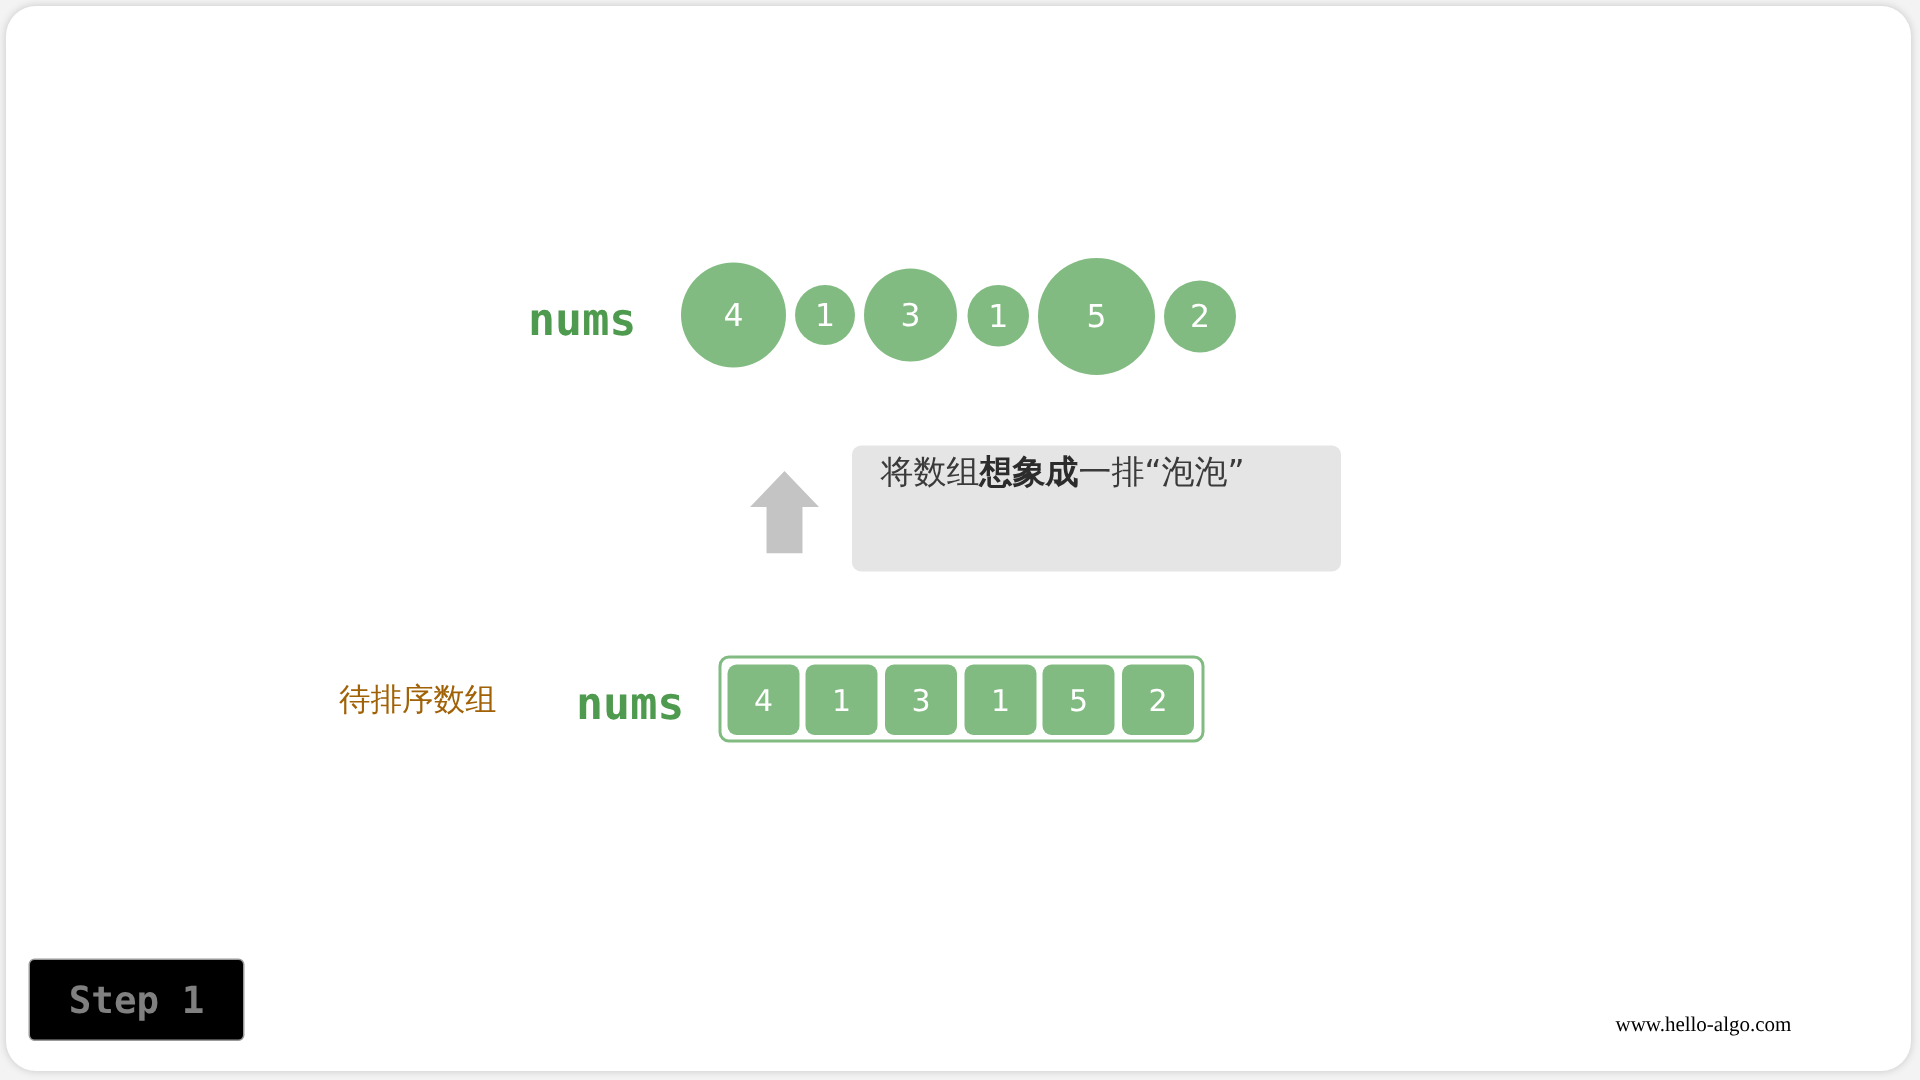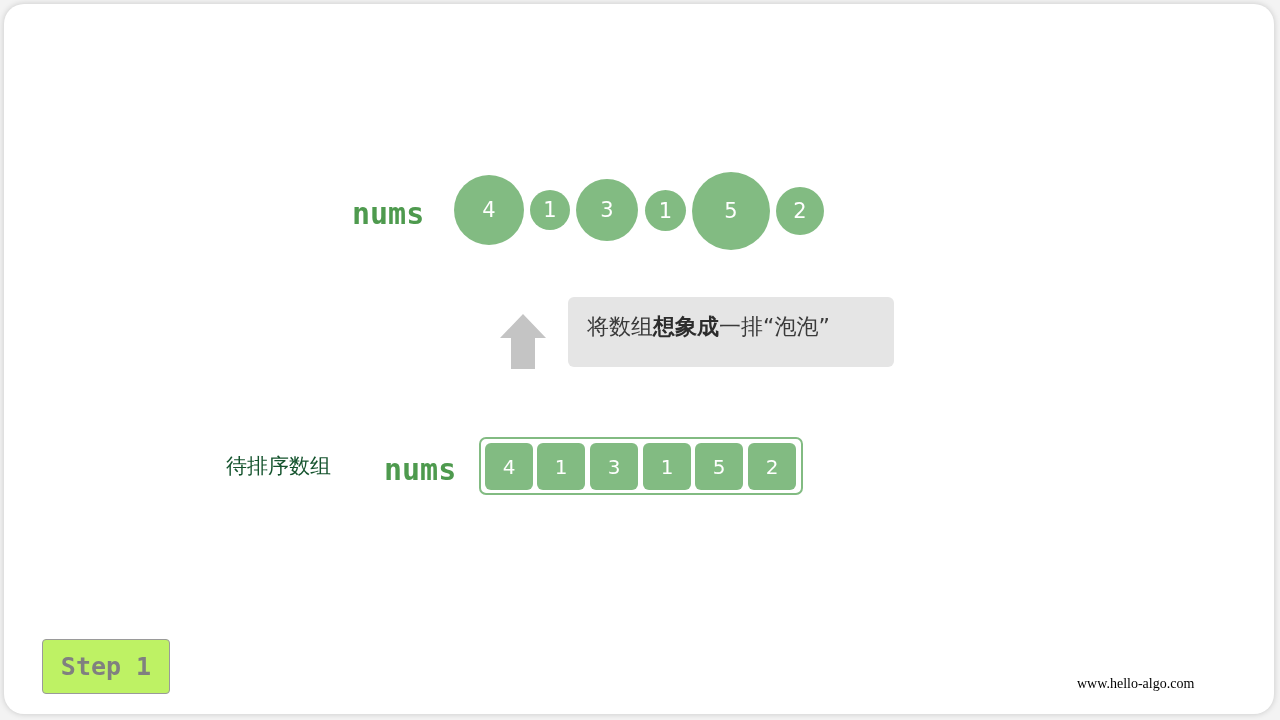--- a/index.html
+++ b/index.html
@@ -16,38 +16,38 @@
     position: absolute; font-family: "DejaVu Sans Mono", monospace; font-weight: bold;
     color: #4e9a4e; font-size: 30px; line-height: 1;
   }
   .bubble {
     position: absolute; border-radius: 50%; background: #82bb82; color: #ffffff;
     display: flex; align-items: center; justify-content: center;
     font-family: "DejaVu Sans", sans-serif; font-size: 21px;
   }
   .arrow { position: absolute; left: 500px; top: 314px; width: 46px; height: 55px; }
   .note {
-    position: absolute; left: 568px; top: 297px; width: 326px; height: 70px;
+    position: absolute; left: 568px; top: 297px; width: 326px; height: 84px;
     background: #e5e5e5; border-radius: 6px; box-sizing: border-box;
-    padding: 12px 0 0 19px; color: #3a3a3a; font-size: 22px; line-height: 36px;
+    padding: 1px 0 0 19px; color: #3a3a3a; font-size: 22px; line-height: 36px;
   }
   .note b { font-weight: bold; color: #2c2c2c; }
-  .cn-label { position: absolute; left: 226px; top: 452px; font-size: 21px; color: #14532d; }
+  .cn-label { position: absolute; left: 226px; top: 452px; font-size: 21px; color: #a16207; }
   .array-box {
     position: absolute; left: 479px; top: 437px; width: 324px; height: 58px;
     box-sizing: border-box; border: 2px solid #82bb82; border-radius: 7px; background: #fff;
   }
   .cell {
     position: absolute; top: 4px; width: 48px; height: 47px; border-radius: 6px;
     background: #82bb82; color: #fff; display: flex; align-items: center; justify-content: center;
     font-size: 20px;
   }
   .step {
-    position: absolute; left: 42px; top: 639px; width: 128px; height: 55px;
-    box-sizing: border-box; border: 1px solid #9a9a9a; border-radius: 4px; background: #bef264;
+    position: absolute; left: 19px; top: 639px; width: 144px; height: 55px;
+    box-sizing: border-box; border: 1px solid #9a9a9a; border-radius: 4px; background: #000000;
     display: flex; align-items: center; justify-content: center;
     font-family: "DejaVu Sans Mono", monospace; font-weight: bold; font-size: 25px; color: #808080;
   }
   .watermark {
     position: absolute; left: 1077px; top: 676px; font-family: Liberation Serif, serif;
     font-size: 14px; color: #000000;
   }
 </style>
 </head>
 <body>

